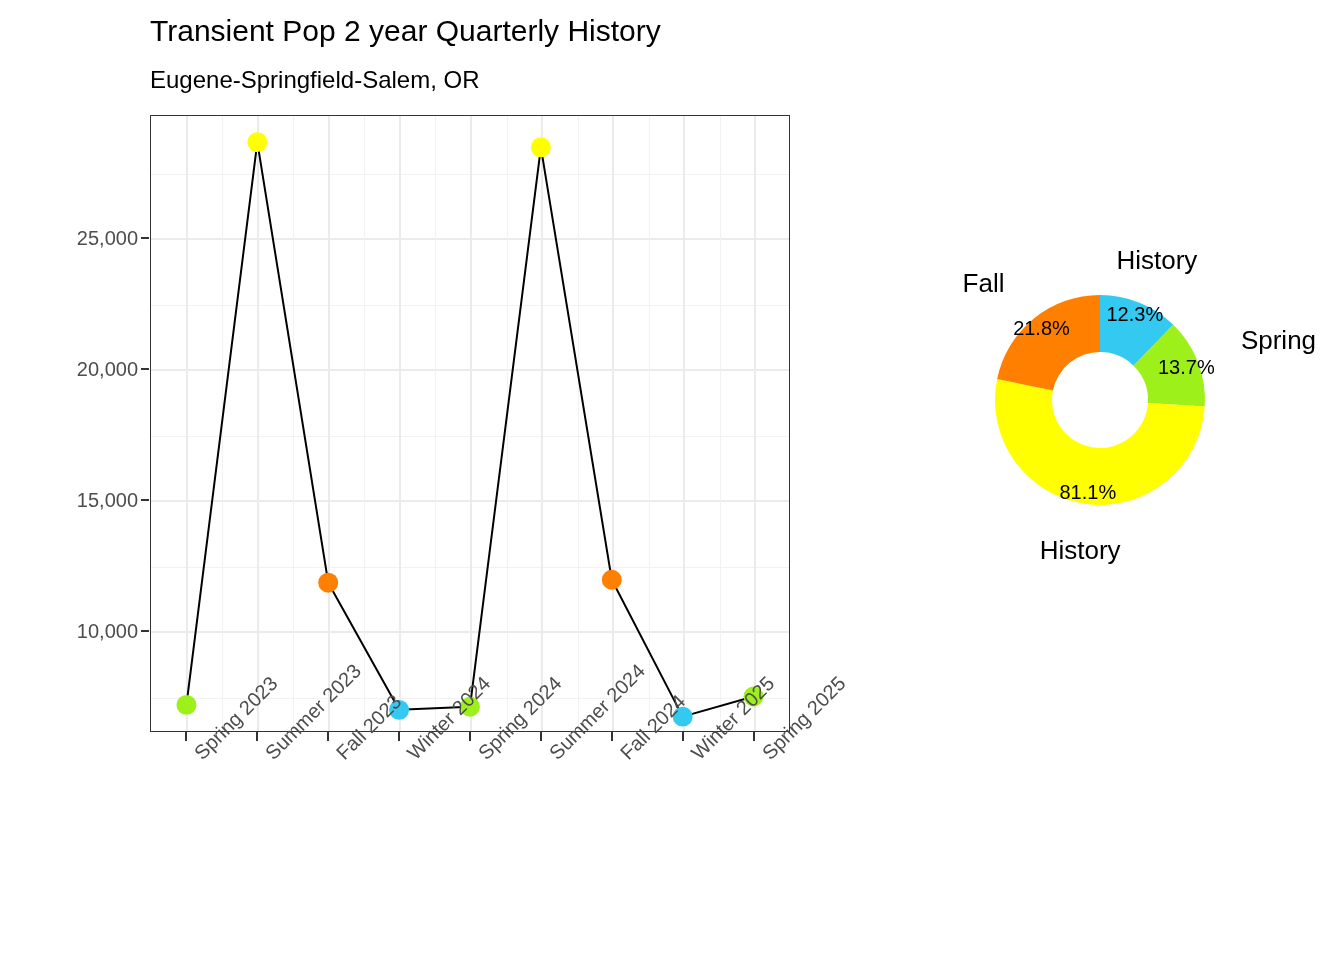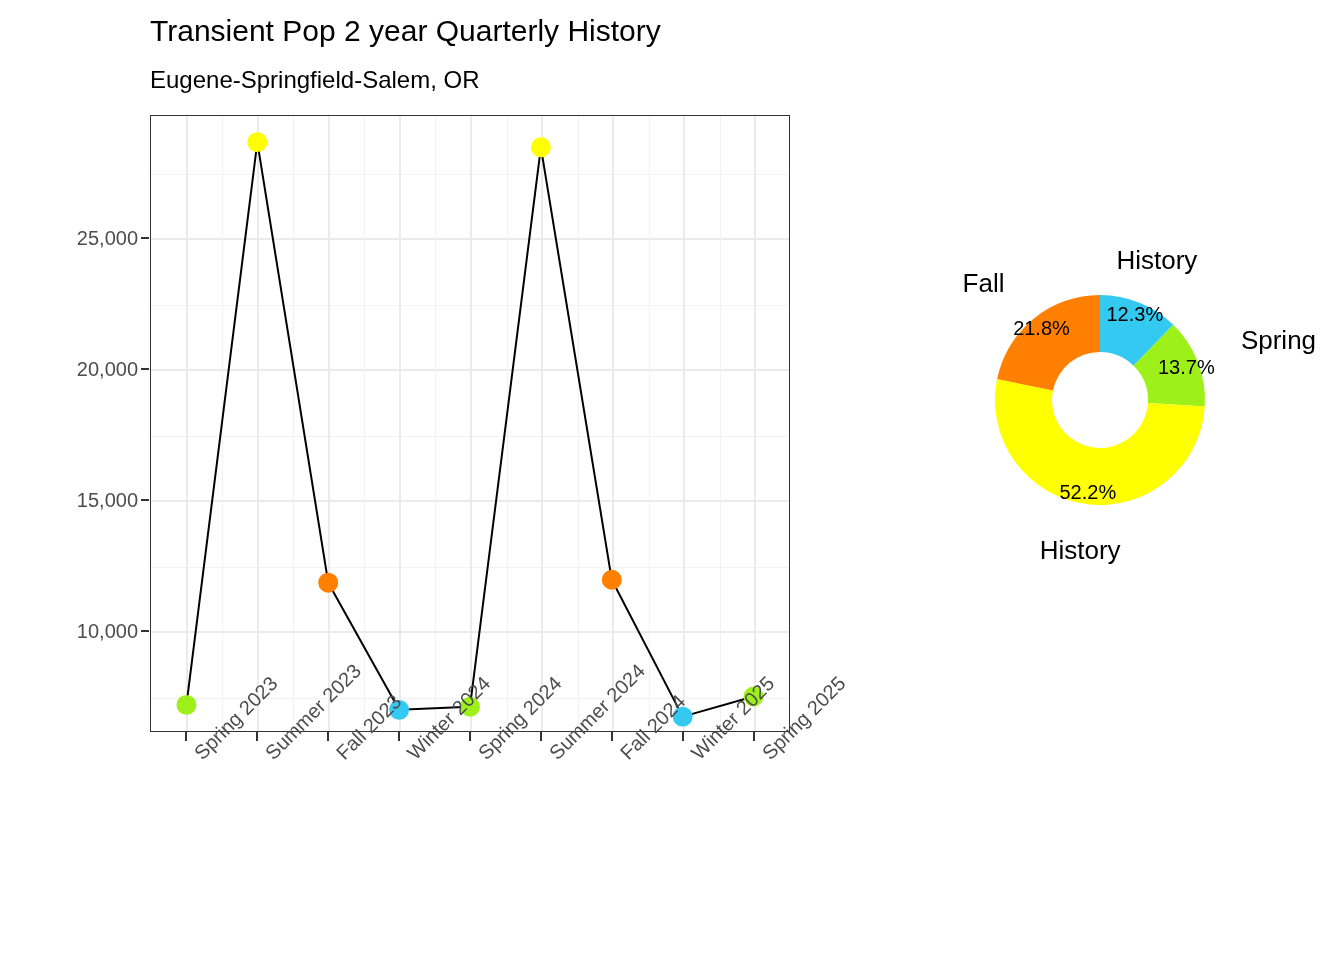--- a/index.html
+++ b/index.html
@@ -227,18 +227,18 @@
         <path d="M 273.30736899431463 164.82666928270774 A 105 105 0 0 1 304.79280648496854 246.59300455057792 L 247.90528296455705 243.01394493740705 A 48 48 0 0 0 233.5119401116867 205.6350488149521 Z" fill="#9EF01A"></path>
         <path d="M 304.79280648496854 246.59300455057792 A 105 105 0 1 1 97.11521949965409 219.0304520459872 L 152.96695748555615 230.41392093530843 A 48 48 0 1 0 247.90528296455705 243.01394493740705 Z" fill="#FFFF00"></path>
         <path d="M 97.11521949965409 219.0304520459872 A 105 105 0 0 1 199.99999999999997 135 L 200 192 A 48 48 0 0 0 152.96695748555615 230.41392093530843 Z" fill="#FF8000"></path>
       </g>
   </svg>
   <div id="donut-labels">
       <div class="donut-pct" style="left: 234.861px; top: 154.32px;">12.3%</div>
       <div class="donut-cat" style="left: 256.908px; top: 100.134px; transform: translate(-50%, -50%);">History</div>
       <div class="donut-pct" style="left: 286.321px; top: 206.761px;">13.7%</div>
       <div class="donut-cat" style="left: 340.914px; top: 180px; transform: translate(0%, -50%);">Spring</div>
-      <div class="donut-pct" style="left: 187.83px; top: 331.696px;">52.2%</div>
+      <div class="donut-pct" style="left: 187.83px; top: 331.696px;">81.1%</div>
       <div class="donut-cat" style="left: 180.134px; top: 389.687px; transform: translate(-50%, -50%);">History</div>
       <div class="donut-pct" style="left: 141.487px; top: 168.358px;">21.8%</div>
       <div class="donut-cat" style="left: 104.482px; top: 123.05px; transform: translate(-100%, -50%);">Fall</div>
     </div>
 </div>
 
 </body></html>

